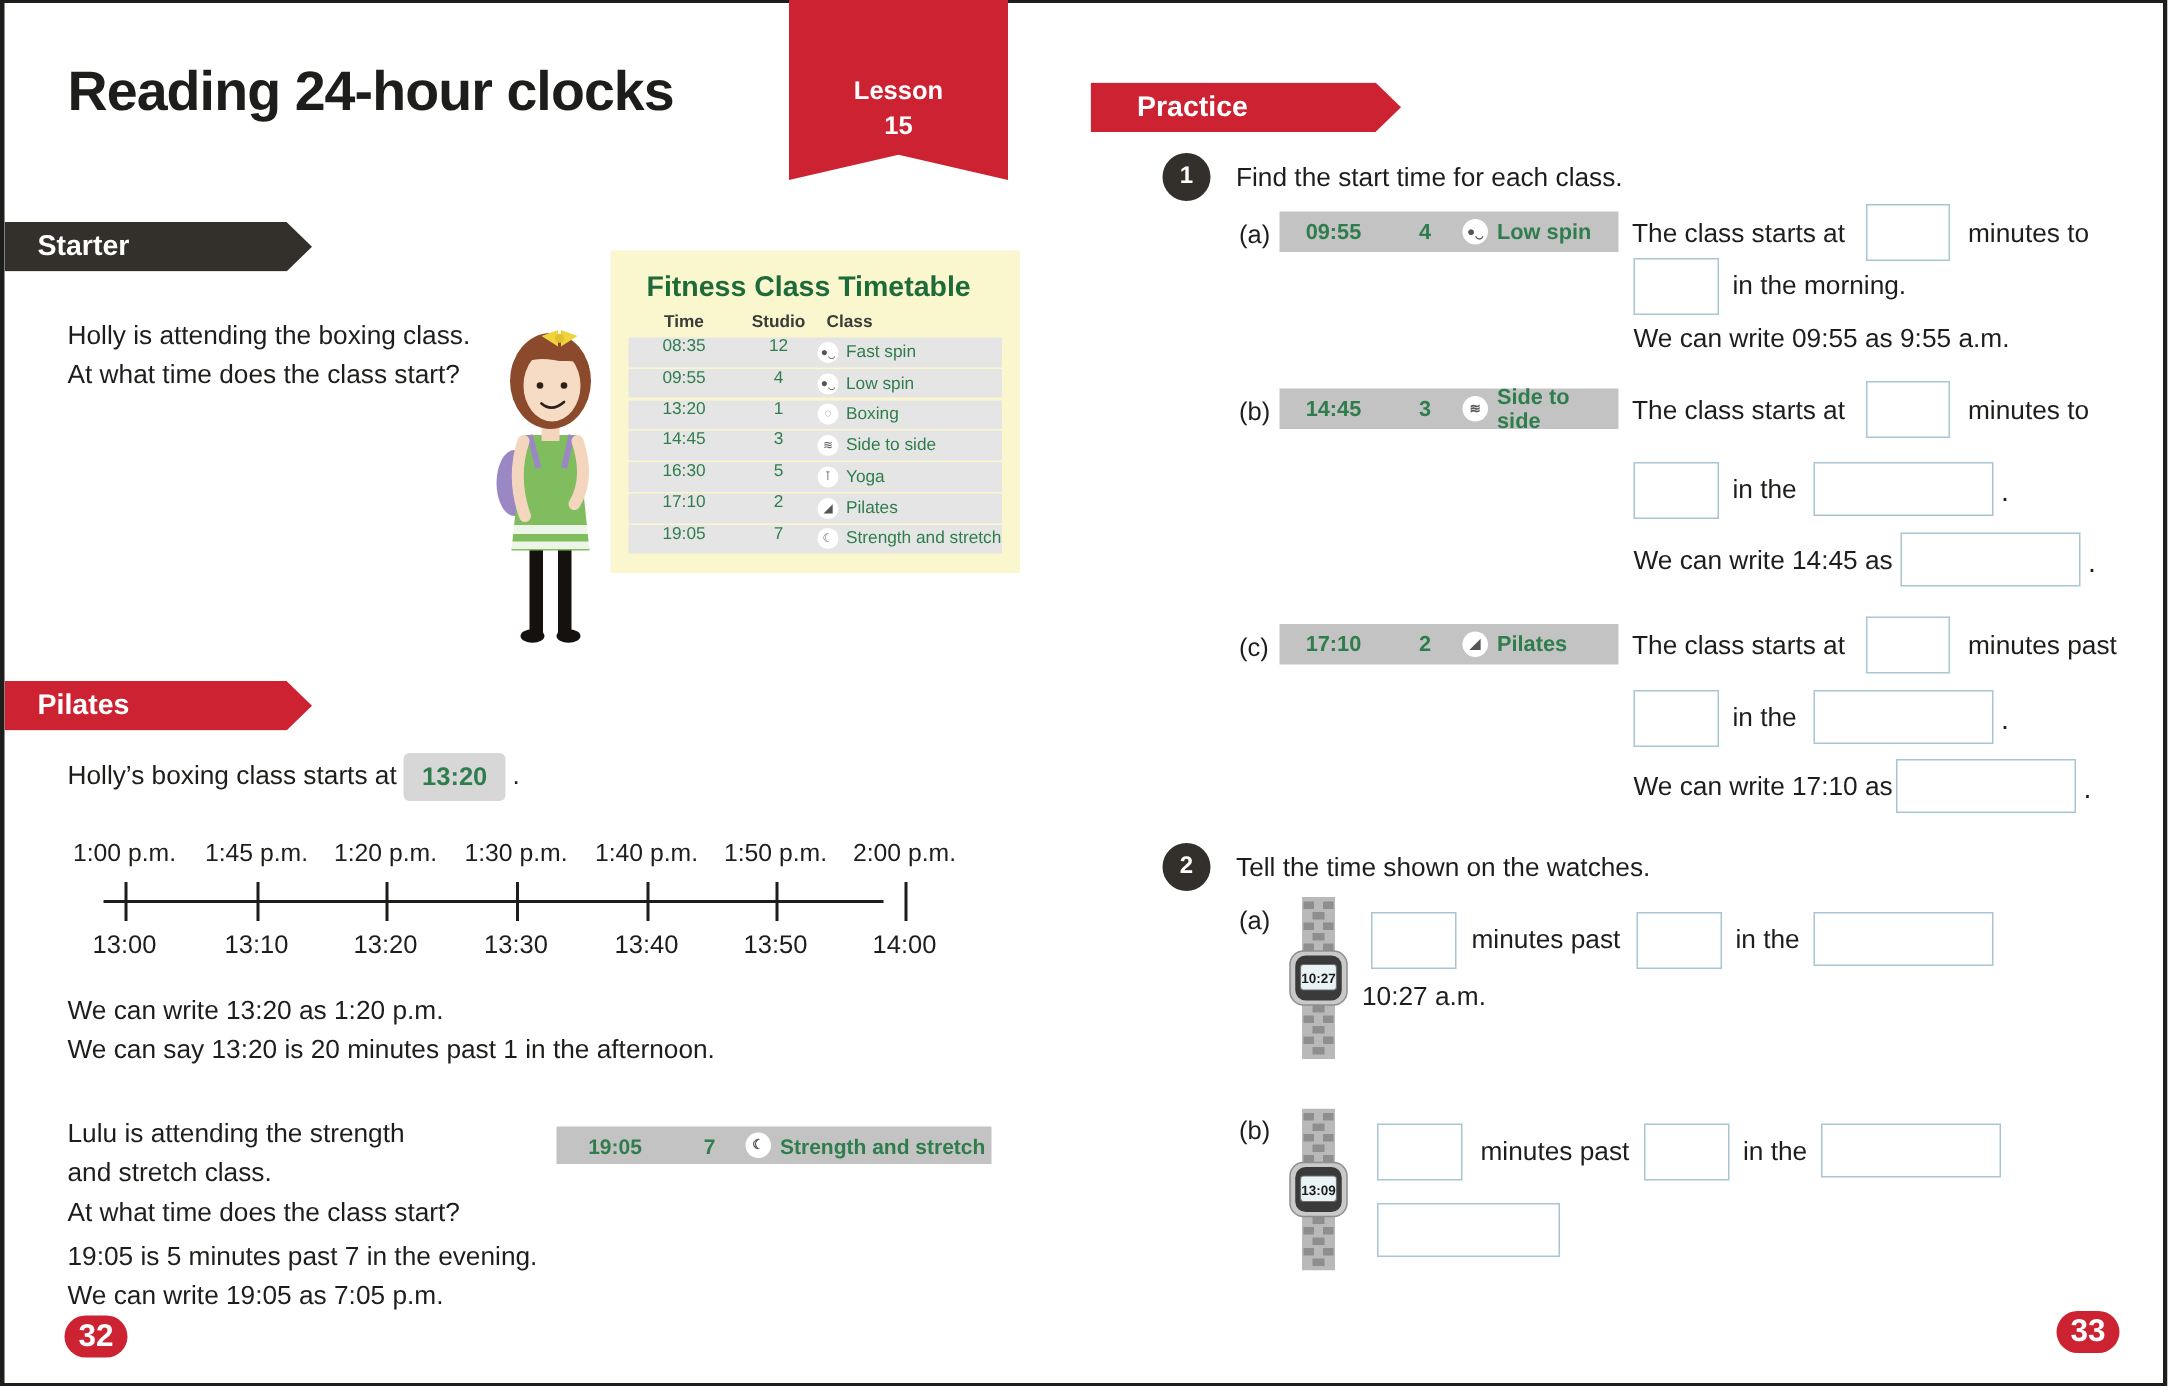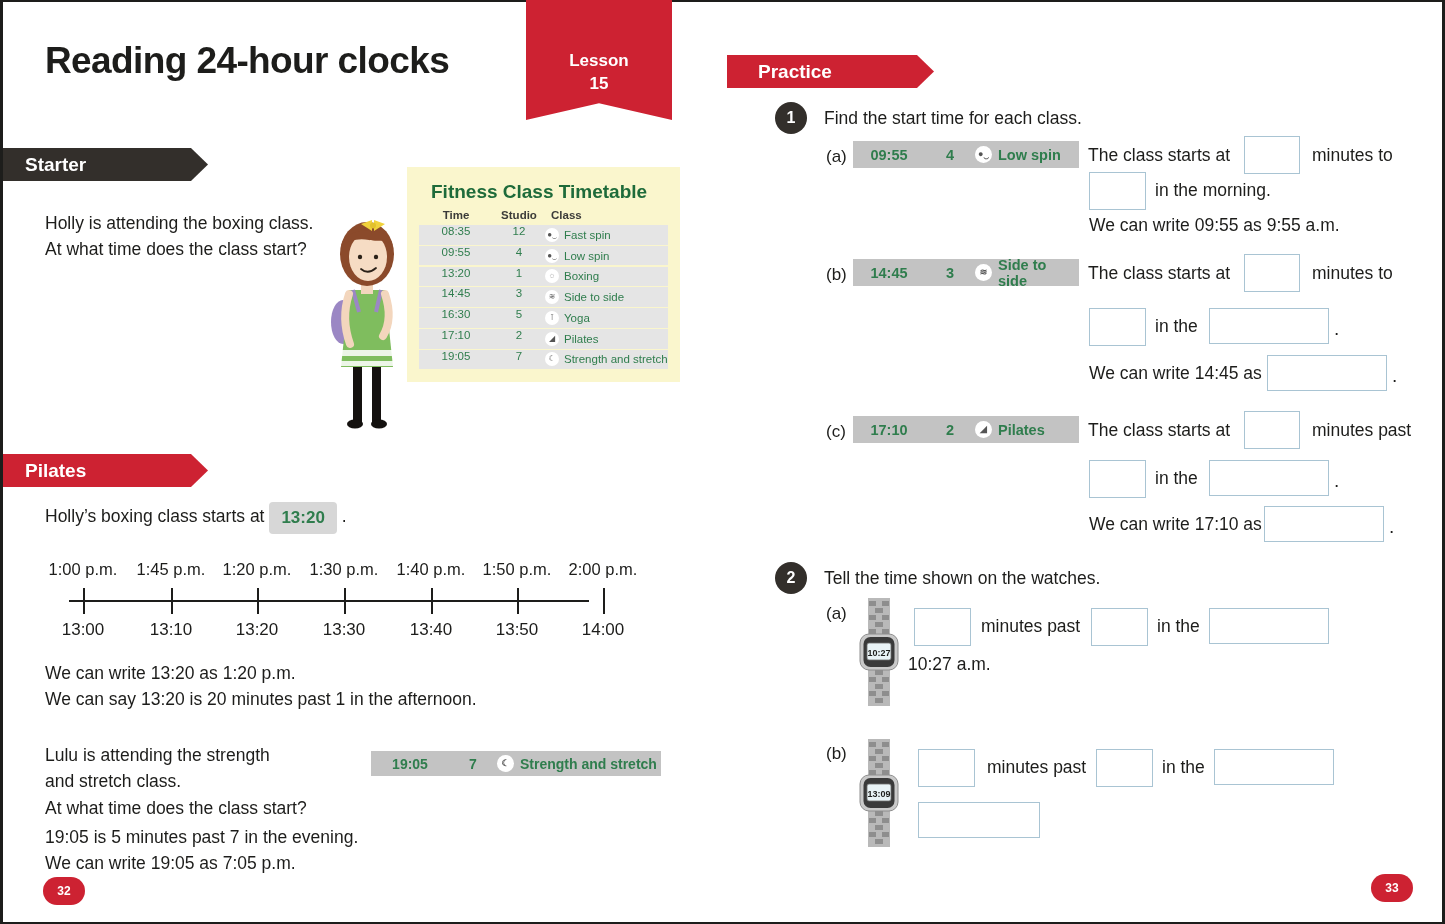--- a/index.html
+++ b/index.html
@@ -140,21 +140,21 @@
   }
   .tt-row-standalone .c-time { width: 78px; text-align: center; }
   .tt-row-standalone .c-studio { width: 48px; text-align: center; }
   .tt-row-standalone .c-class { flex: 1; display: flex; align-items: center; gap: 6px; }
   .tt-row-standalone .ico { width: 17px; height: 17px; font-size: 9px; }
 
   
   .pagenum {
     position: absolute; width: 42px; height: 28px;
     background: #cd2232; border-radius: 14px;
-    color: #fff; font-weight: 700; font-size: 12px;
+    color: #fff; font-weight: 700; font-size: 21px;
     display: flex; align-items: center; justify-content: center;
   }
   #pagenum-left { left: 40px; top: 875px; }
   #pagenum-right { left: 1368px; top: 872px; }
 
   
   .qnum {
     position: absolute; width: 32px; height: 32px;
     background: #332f2b; border-radius: 50%;
     color: #fff; font-weight: 700; font-size: 16px;

